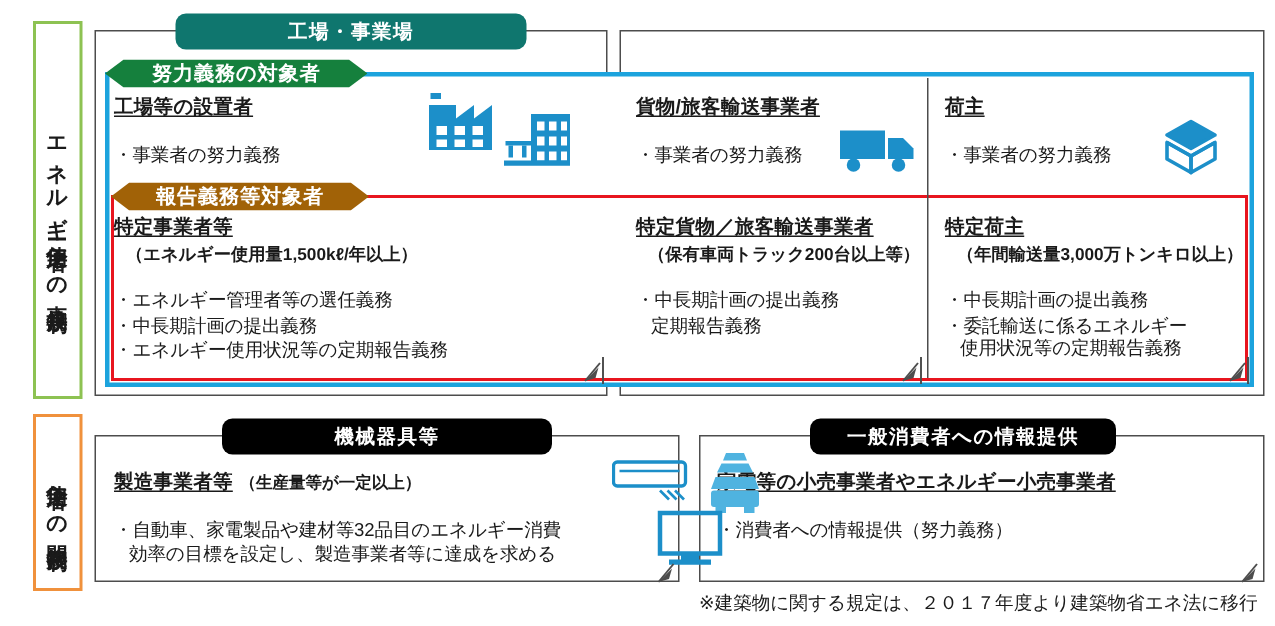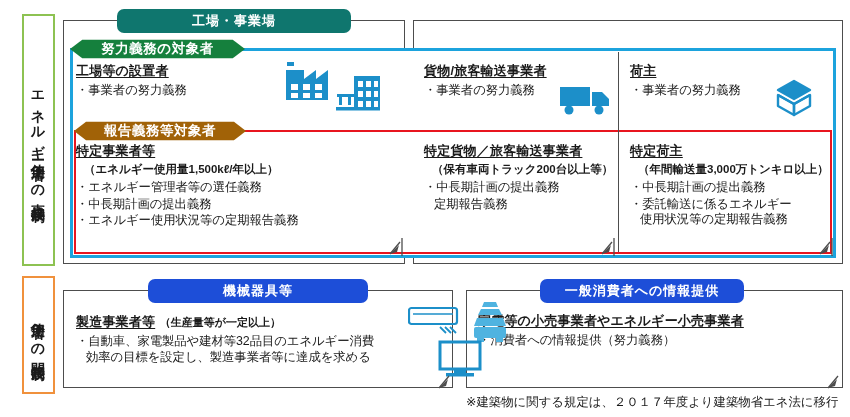--- a/index.html
+++ b/index.html
@@ -50,21 +50,21 @@
     border-radius:7px;
     color:#ffffff;
     font-weight:bold;
     font-size:13px;
     letter-spacing:1px;
     display:flex;align-items:center;justify-content:center;
     height:24px;
     z-index:6;
   }
   .pill.green{background:#0f766e;}
-  .pill.orange{background:#1d4ed8;}
+  .pill.orange{background:#000000;}
   #pill-factory{left:117px;top:9px;width:234px;}
   #pill-transport{left:500px;top:9px;width:250px;}
   #pill-machinery{left:148px;top:279px;width:220px;}
   #pill-consumer{left:540px;top:279px;width:204px;}
 
   
   #band-blue{
     position:absolute;
     left:70px;top:48px;width:766px;height:210px;
     box-sizing:border-box;
@@ -118,21 +118,21 @@
     letter-spacing:0px;
     margin-top:2px;
     padding-left:8px;
     white-space:nowrap;
   }
   .cell .inline-sub{
     font-weight:bold;
     font-size:11px;
   }
   .cell ul{
-    list-style:none;margin:3px 0 0 0;padding:0;
+    list-style:none;margin:16px 0 0 0;padding:0;
   }
   .cell ul li{
     font-size:12.4px;
     line-height:15.5px;
     margin-top:1px;
     letter-spacing:-0.1px;
   }
   .cell ul li .cont{display:block;padding-left:10px;}
 
   

